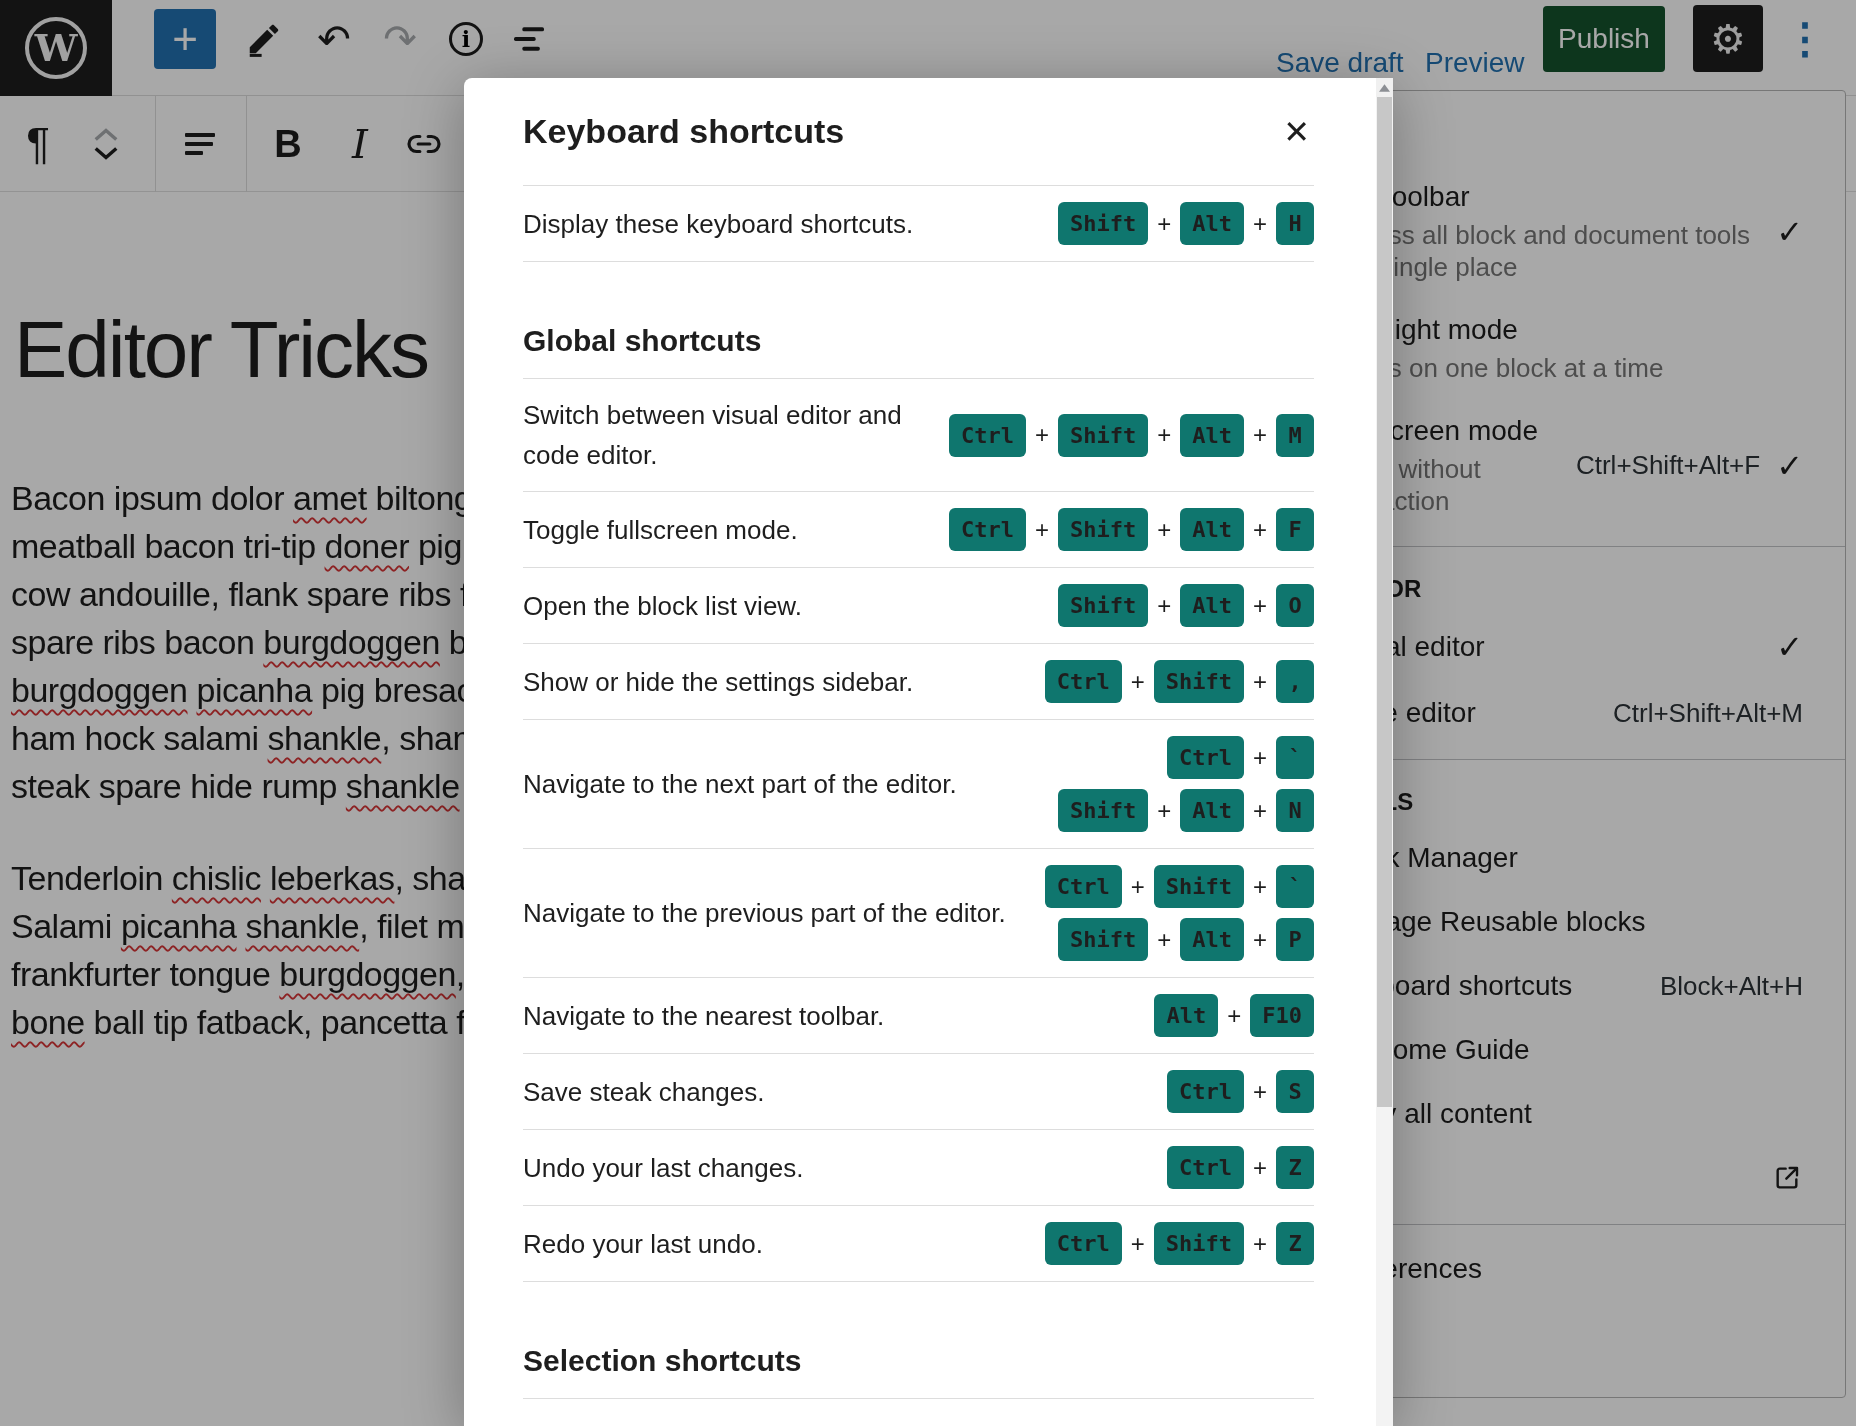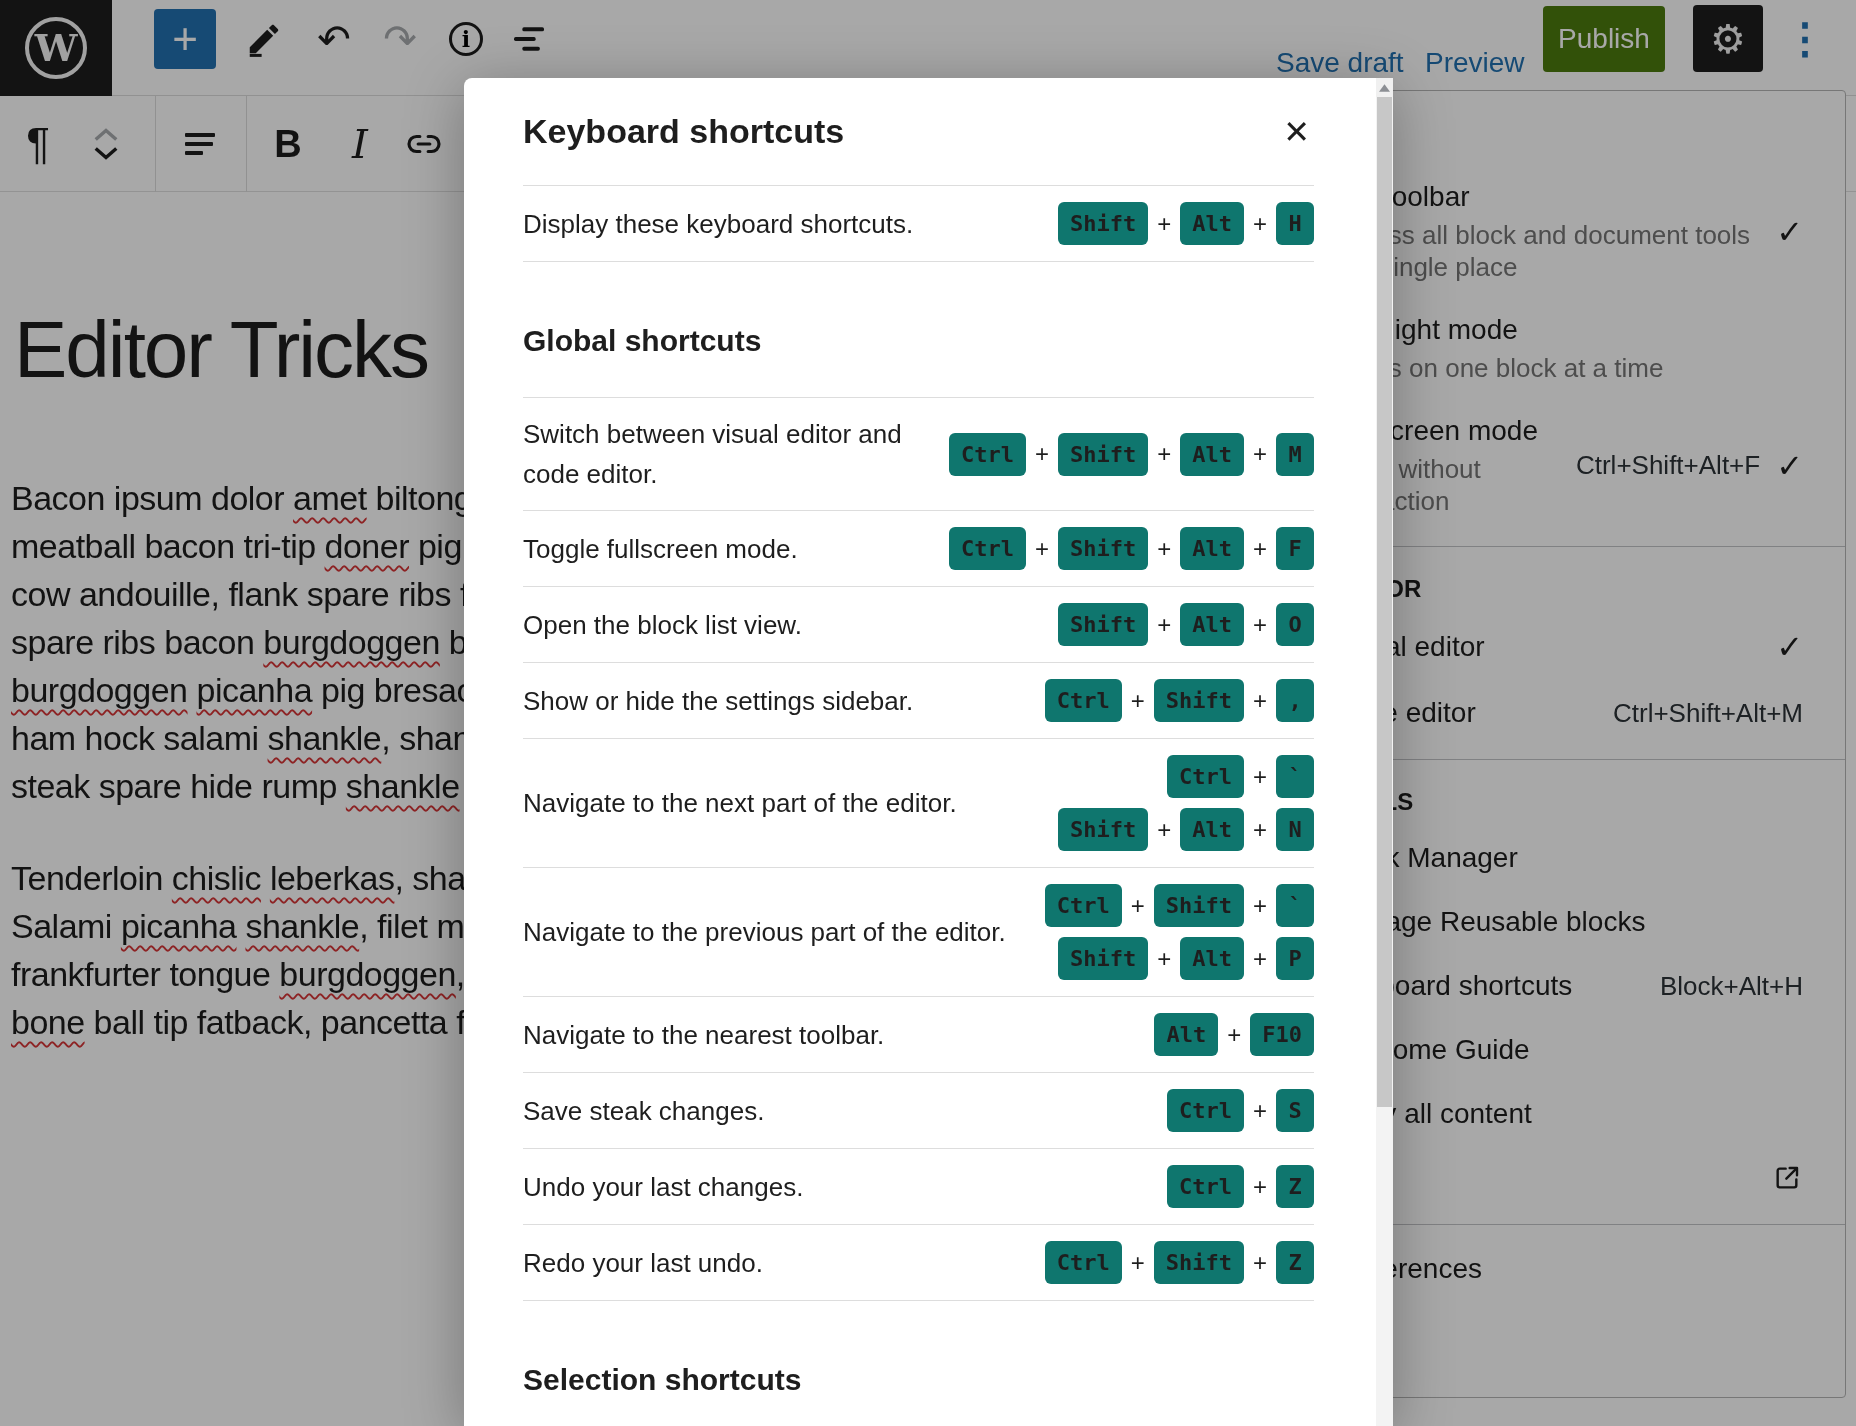--- a/index.html
+++ b/index.html
@@ -18,21 +18,21 @@
   #edit-btn   { left:240px; width:48px; }
   #undo-btn   { left:310px; width:48px; font-size:40px; color:#1e1e1e; }
   #redo-btn   { left:376px; width:48px; font-size:40px; color:#a7aaad; }
   #info-btn   { left:442px; width:48px; }
   #listview-btn { left:505px; width:48px; }
   .icon-svg { display:block; }
   #info-circle { width:34px; height:34px; border:3px solid #1e1e1e; border-radius:50%; display:flex; align-items:center; justify-content:center; font-size:22px; font-weight:700; font-family:"DejaVu Serif", serif; }
   .tb-link { position:absolute; top:0; height:78px; display:flex; align-items:center; font-size:28px; color:#2271b1; background:none; border:none; cursor:pointer;margin-top:24px; }
   #save-draft-btn { left:1276px; }
   #preview-btn { left:1425px; }
-  #publish-btn { position:absolute; left:1543px; top:6px; width:122px; height:66px; background:#4d7c0f; border:none; border-radius:4px; color:#fff; font-size:28px; cursor:pointer; }
+  #publish-btn { position:absolute; left:1543px; top:6px; width:122px; height:66px; background:#14532d; border:none; border-radius:4px; color:#fff; font-size:28px; cursor:pointer; }
   #settings-btn { position:absolute; left:1693px; top:5px; width:70px; height:67px; background:#1e1e1e; border:none; border-radius:4px; color:#f0f0f0; font-size:40px; line-height:1; cursor:pointer; }
   #more-btn { position:absolute; left:1780px; top:0; width:50px; height:78px; background:none; border:none; color:#2271b1; font-size:42px; font-weight:700; cursor:pointer; line-height:0.8; }
 
   
   #blocktoolbar { position:absolute; left:0; top:96px; width:1856px; height:96px; background:#fff; border-bottom:1px solid #e0e0e0; }
   .bt-item { position:absolute; top:0; height:96px; display:flex; align-items:center; justify-content:center; background:none; border:none; cursor:pointer; color:#1e1e1e; }
   #pilcrow-btn { left:14px; width:48px; font-size:44px; }
   #mover { left:84px; width:44px; flex-direction:column; gap:2px; }
   .bt-sep { position:absolute; top:0; width:1px; height:96px; background:#ddd; }
   #align-btn { left:176px; width:48px; }
@@ -65,21 +65,21 @@
 
   
   #dim { position:absolute; inset:0; background:rgba(0,0,0,0.34); z-index:3; }
 
   
   #modal { position:absolute; left:464px; top:78px; width:929px; height:1348px; background:#fff; border-radius:8px 8px 0 0; box-shadow:0 10px 60px rgba(0,0,0,0.3); z-index:4; }
   #modal-inner { position:absolute; left:0; top:0; right:17px; bottom:0; padding:0 62px 0 59px; overflow:hidden; }
   #modal-header { height:108px; display:flex; align-items:center; justify-content:space-between; border-bottom:1px solid #ddd; }
   #modal-title { font-size:34px; font-weight:600; color:#1e1e1e; }
   #modal-close { background:none; border:none; font-size:32px; color:#1e1e1e; cursor:pointer; padding:4px; }
-  .m-heading { margin-top:62px; padding-bottom:39px; border-bottom:1px solid #ddd; font-size:30px; font-weight:600; }
+  .m-heading { margin-top:62px; padding-bottom:20px; border-bottom:1px solid #ddd; font-size:30px; font-weight:600; }
   .m-row { display:flex; align-items:center; padding:16px 0; border-bottom:1px solid #ddd; }
   .m-desc { flex:1 1 auto; font-size:26px; line-height:40px; color:#1e1e1e; padding-right:0; }
   .m-combos { flex:0 0 auto; display:flex; flex-direction:column; align-items:flex-end; gap:10px; }
   .m-combo { display:flex; align-items:center; }
   kbd { font-family:"DejaVu Sans Mono", monospace; font-size:22px; font-weight:600; color:#1e1e1e; background:#0f766e; border-radius:6px; padding:9px 12px; min-width:38px; text-align:center; display:inline-block; }
   .plus { font-size:24px; color:#1e1e1e; margin:0 9px; }
 
   
   #modal-scrollbar { position:absolute; right:0; top:0; width:17px; height:1348px; background:#f3f3f3; }
   #msb-up { position:absolute; left:0; top:0; width:17px; height:19px; background:#f0f0f0; display:flex; align-items:center; justify-content:center; }

